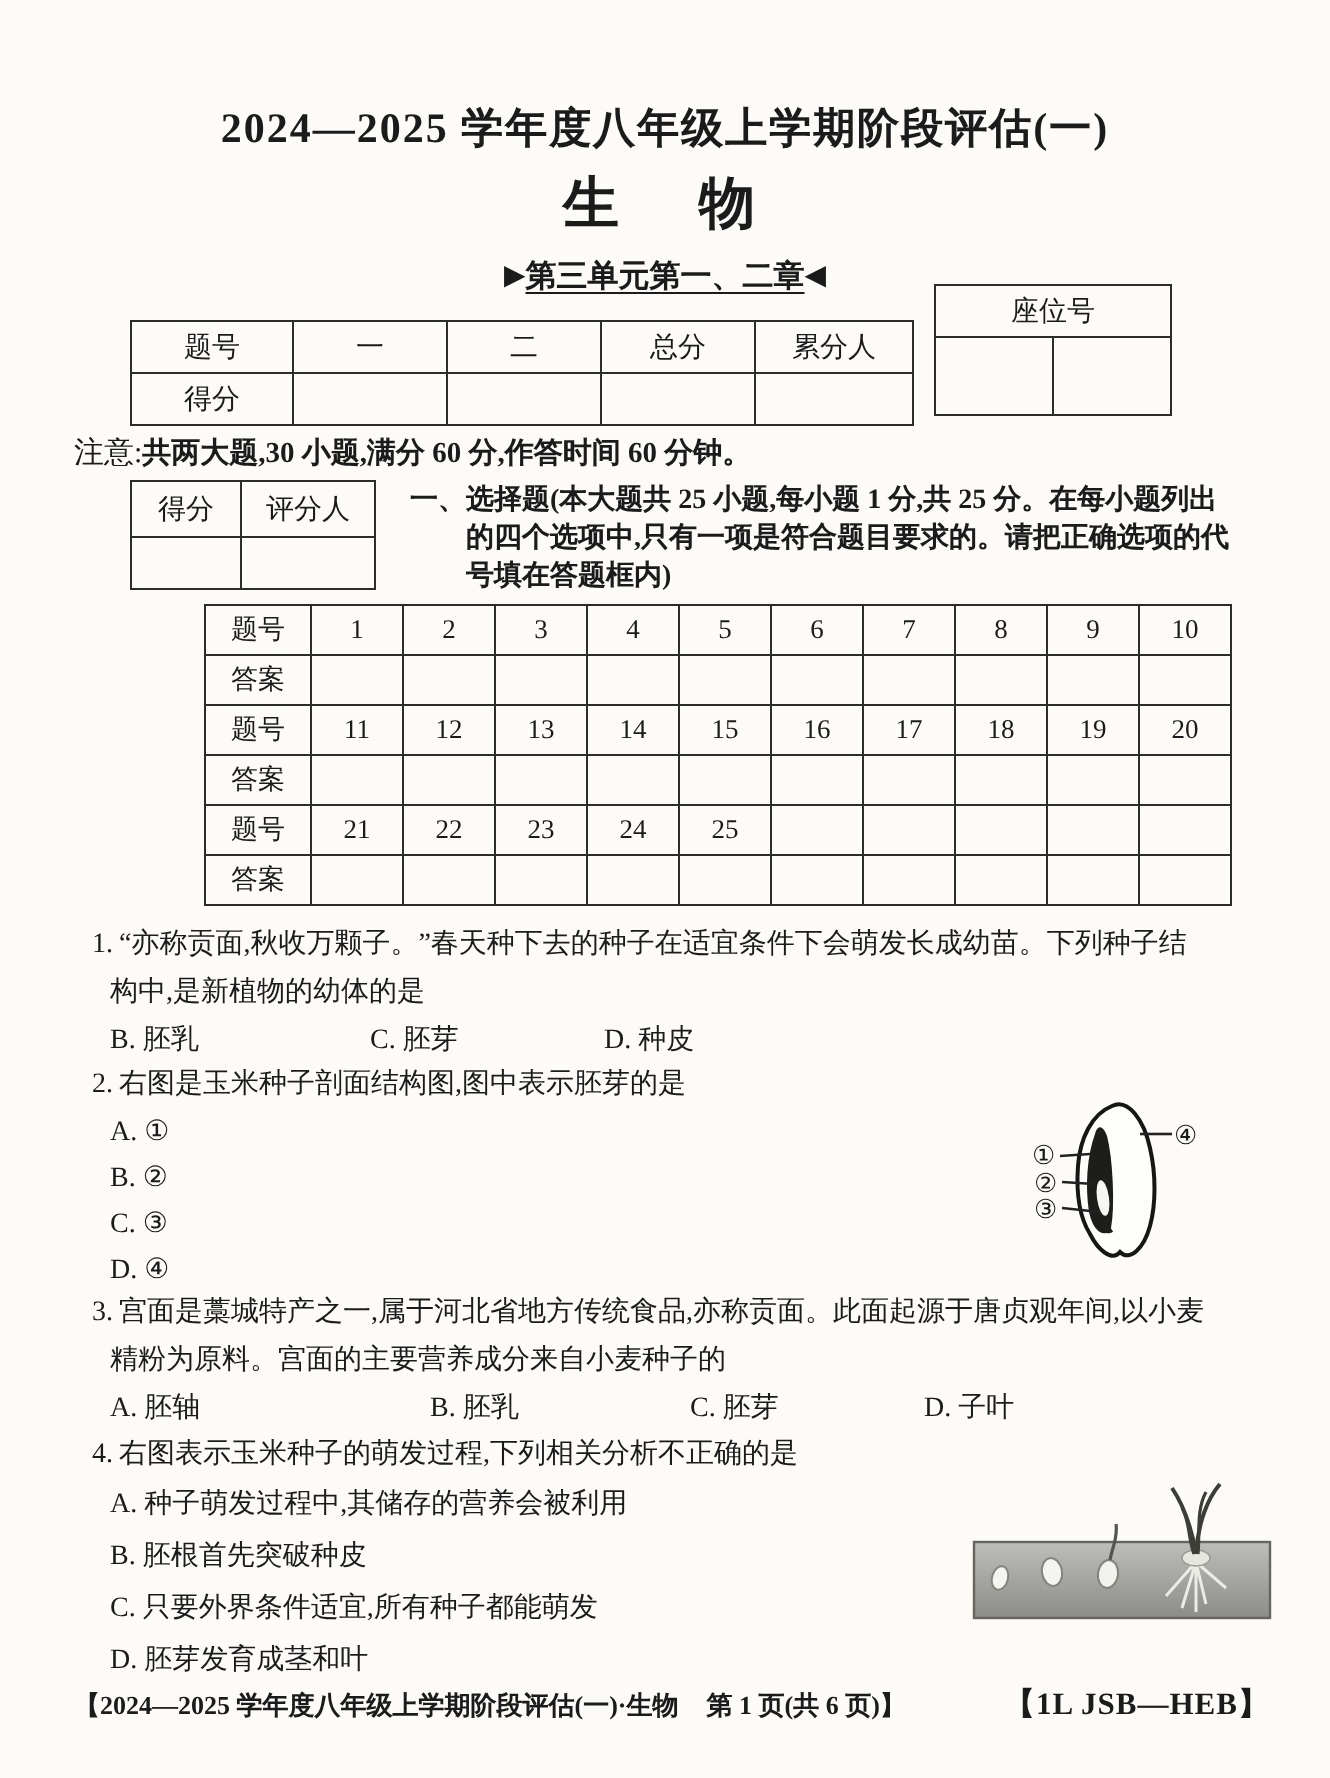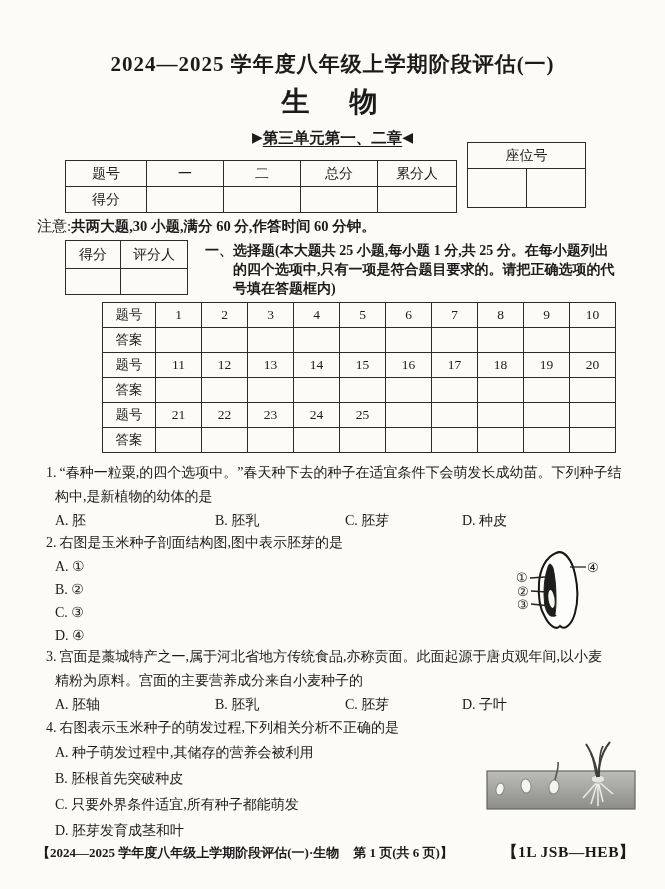--- a/index.html
+++ b/index.html
@@ -226,25 +226,24 @@
       <td class="nc blank"></td>
       <td class="nc blank"></td>
     </tr>
   </tbody>
     </table>
 
   <div class="questions-layer">
 
     <div class="question q1">
       <div class="q-line">
-        <span class="q-num">1.</span><span>“春种一粒粟,的四个选项中。”春天种下去的种子在适宜条件下会萌发长成幼苗。下列种子结</span>
+        <span class="q-num">1.</span><span>“亦称贡面,秋收万颗子。”春天种下去的种子在适宜条件下会萌发长成幼苗。下列种子结</span>
       </div>
       <div class="q-line cont">构中,是新植物的幼体的是</div>
       <div class="opt-row">
-        <span class="o0">A. 胚</span>
         <span class="o1">B. 胚乳</span>
         <span class="o2">C. 胚芽</span>
         <span class="o3">D. 种皮</span>
       </div>
     </div>
 
     <div class="question q2">
       <div class="q-line">
         <span class="q-num">2.</span><span>右图是玉米种子剖面结构图,图中表示胚芽的是</span>
       </div>

